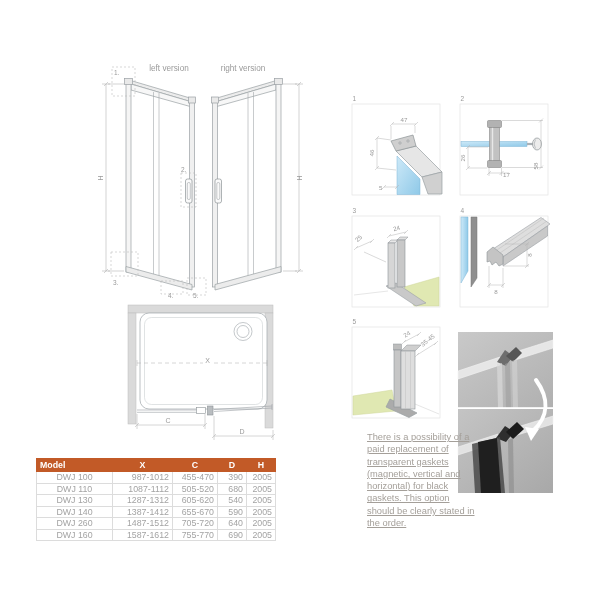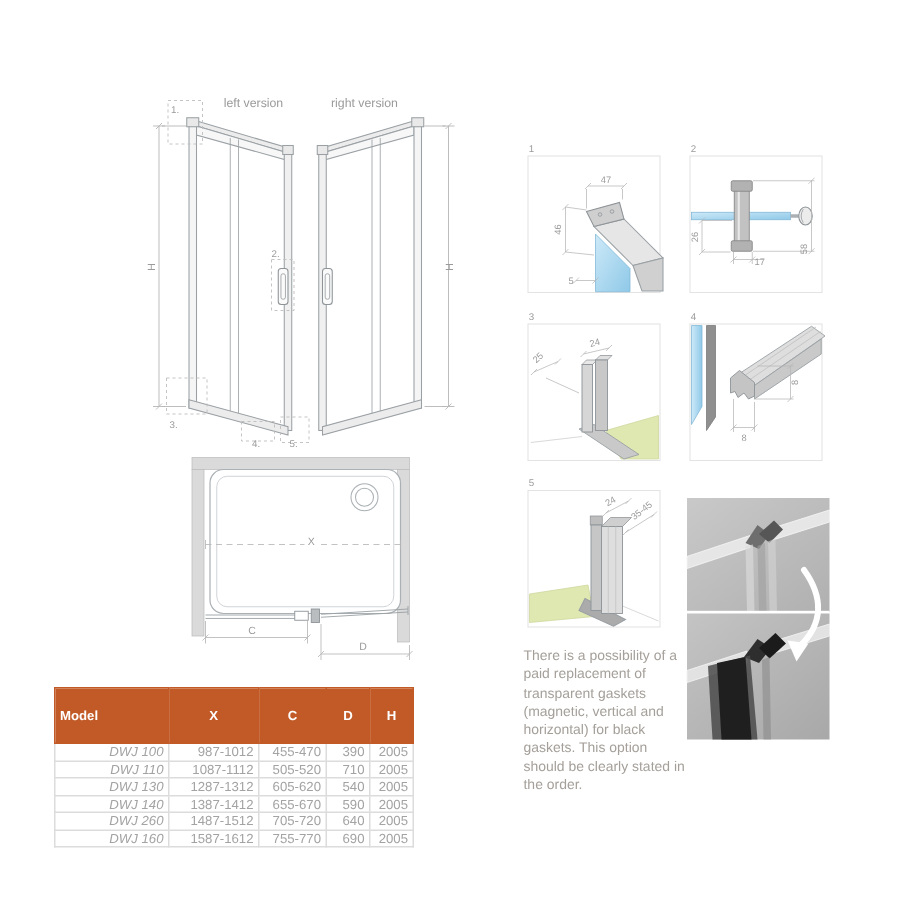--- a/index.html
+++ b/index.html
@@ -1,38 +1,38 @@
 <!DOCTYPE html>
 <html><head>
 <meta charset="utf-8">
 <style>
   html,body{margin:0;padding:0;background:#fff;}
   body{font-family:"Liberation Sans",sans-serif;}
   #stage{position:relative;width:603px;height:603px;background:#fff;overflow:hidden;}
   svg{position:absolute;left:0;top:0;}
   svg text{font-family:"Liberation Sans",sans-serif;fill:#9a9a9a;}
   .note{
-    position:absolute;left:349px;top:431px;width:108px;
-    font-size:9.3px;line-height:12.3px;color:#a49f99;
+    position:absolute;left:367px;top:431px;width:108px;
+    font-size:9.3px;line-height:12.3px;color:#a49f99;text-decoration:underline;
   }
   table.spec{
     position:absolute;left:36px;top:458px;width:239px;
     border-collapse:collapse;font-size:8.8px;color:#a3a3a3;
     table-layout:fixed;background:#fff;
   }
   table.spec th{
     background:#c25a27;color:#fff;font-weight:bold;
-    height:12px;padding:12px 3px;border:1px solid #c25a27;text-align:center;
+    height:12px;padding:0 3px;border:1px solid #c25a27;text-align:center;
   }
   table.spec th.col-model{text-align:left;}
   table.spec td{
     border:1px solid #dcdcdc;height:10.5px;padding:0 3px;text-align:right;
     white-space:nowrap;overflow:hidden;
   }
-  table.spec td.col-model{text-align:right;font-style:italic;}
+  table.spec td.col-model{text-align:center;}
   col.c-model{width:76px}col.c-x{width:60px}col.c-c{width:45px}col.c-d{width:29px}col.c-h{width:29px}
 </style>
 </head>
 <body>
 
 <div id="stage">
 
 <svg width="603" height="603" viewBox="0 0 603 603">
   <defs>
     <linearGradient id="gblue" x1="0" y1="0" x2="1" y2="1">
@@ -362,21 +362,21 @@
           <td class="col-model">DWJ 100</td>
           <td>987-1012</td>
           <td>455-470</td>
           <td>390</td>
           <td>2005</td>
         </tr>
         <tr>
           <td class="col-model">DWJ 110</td>
           <td>1087-1112</td>
           <td>505-520</td>
-          <td>710</td>
+          <td>680</td>
           <td>2005</td>
         </tr>
         <tr>
           <td class="col-model">DWJ 130</td>
           <td>1287-1312</td>
           <td>605-620</td>
           <td>540</td>
           <td>2005</td>
         </tr>
         <tr>

